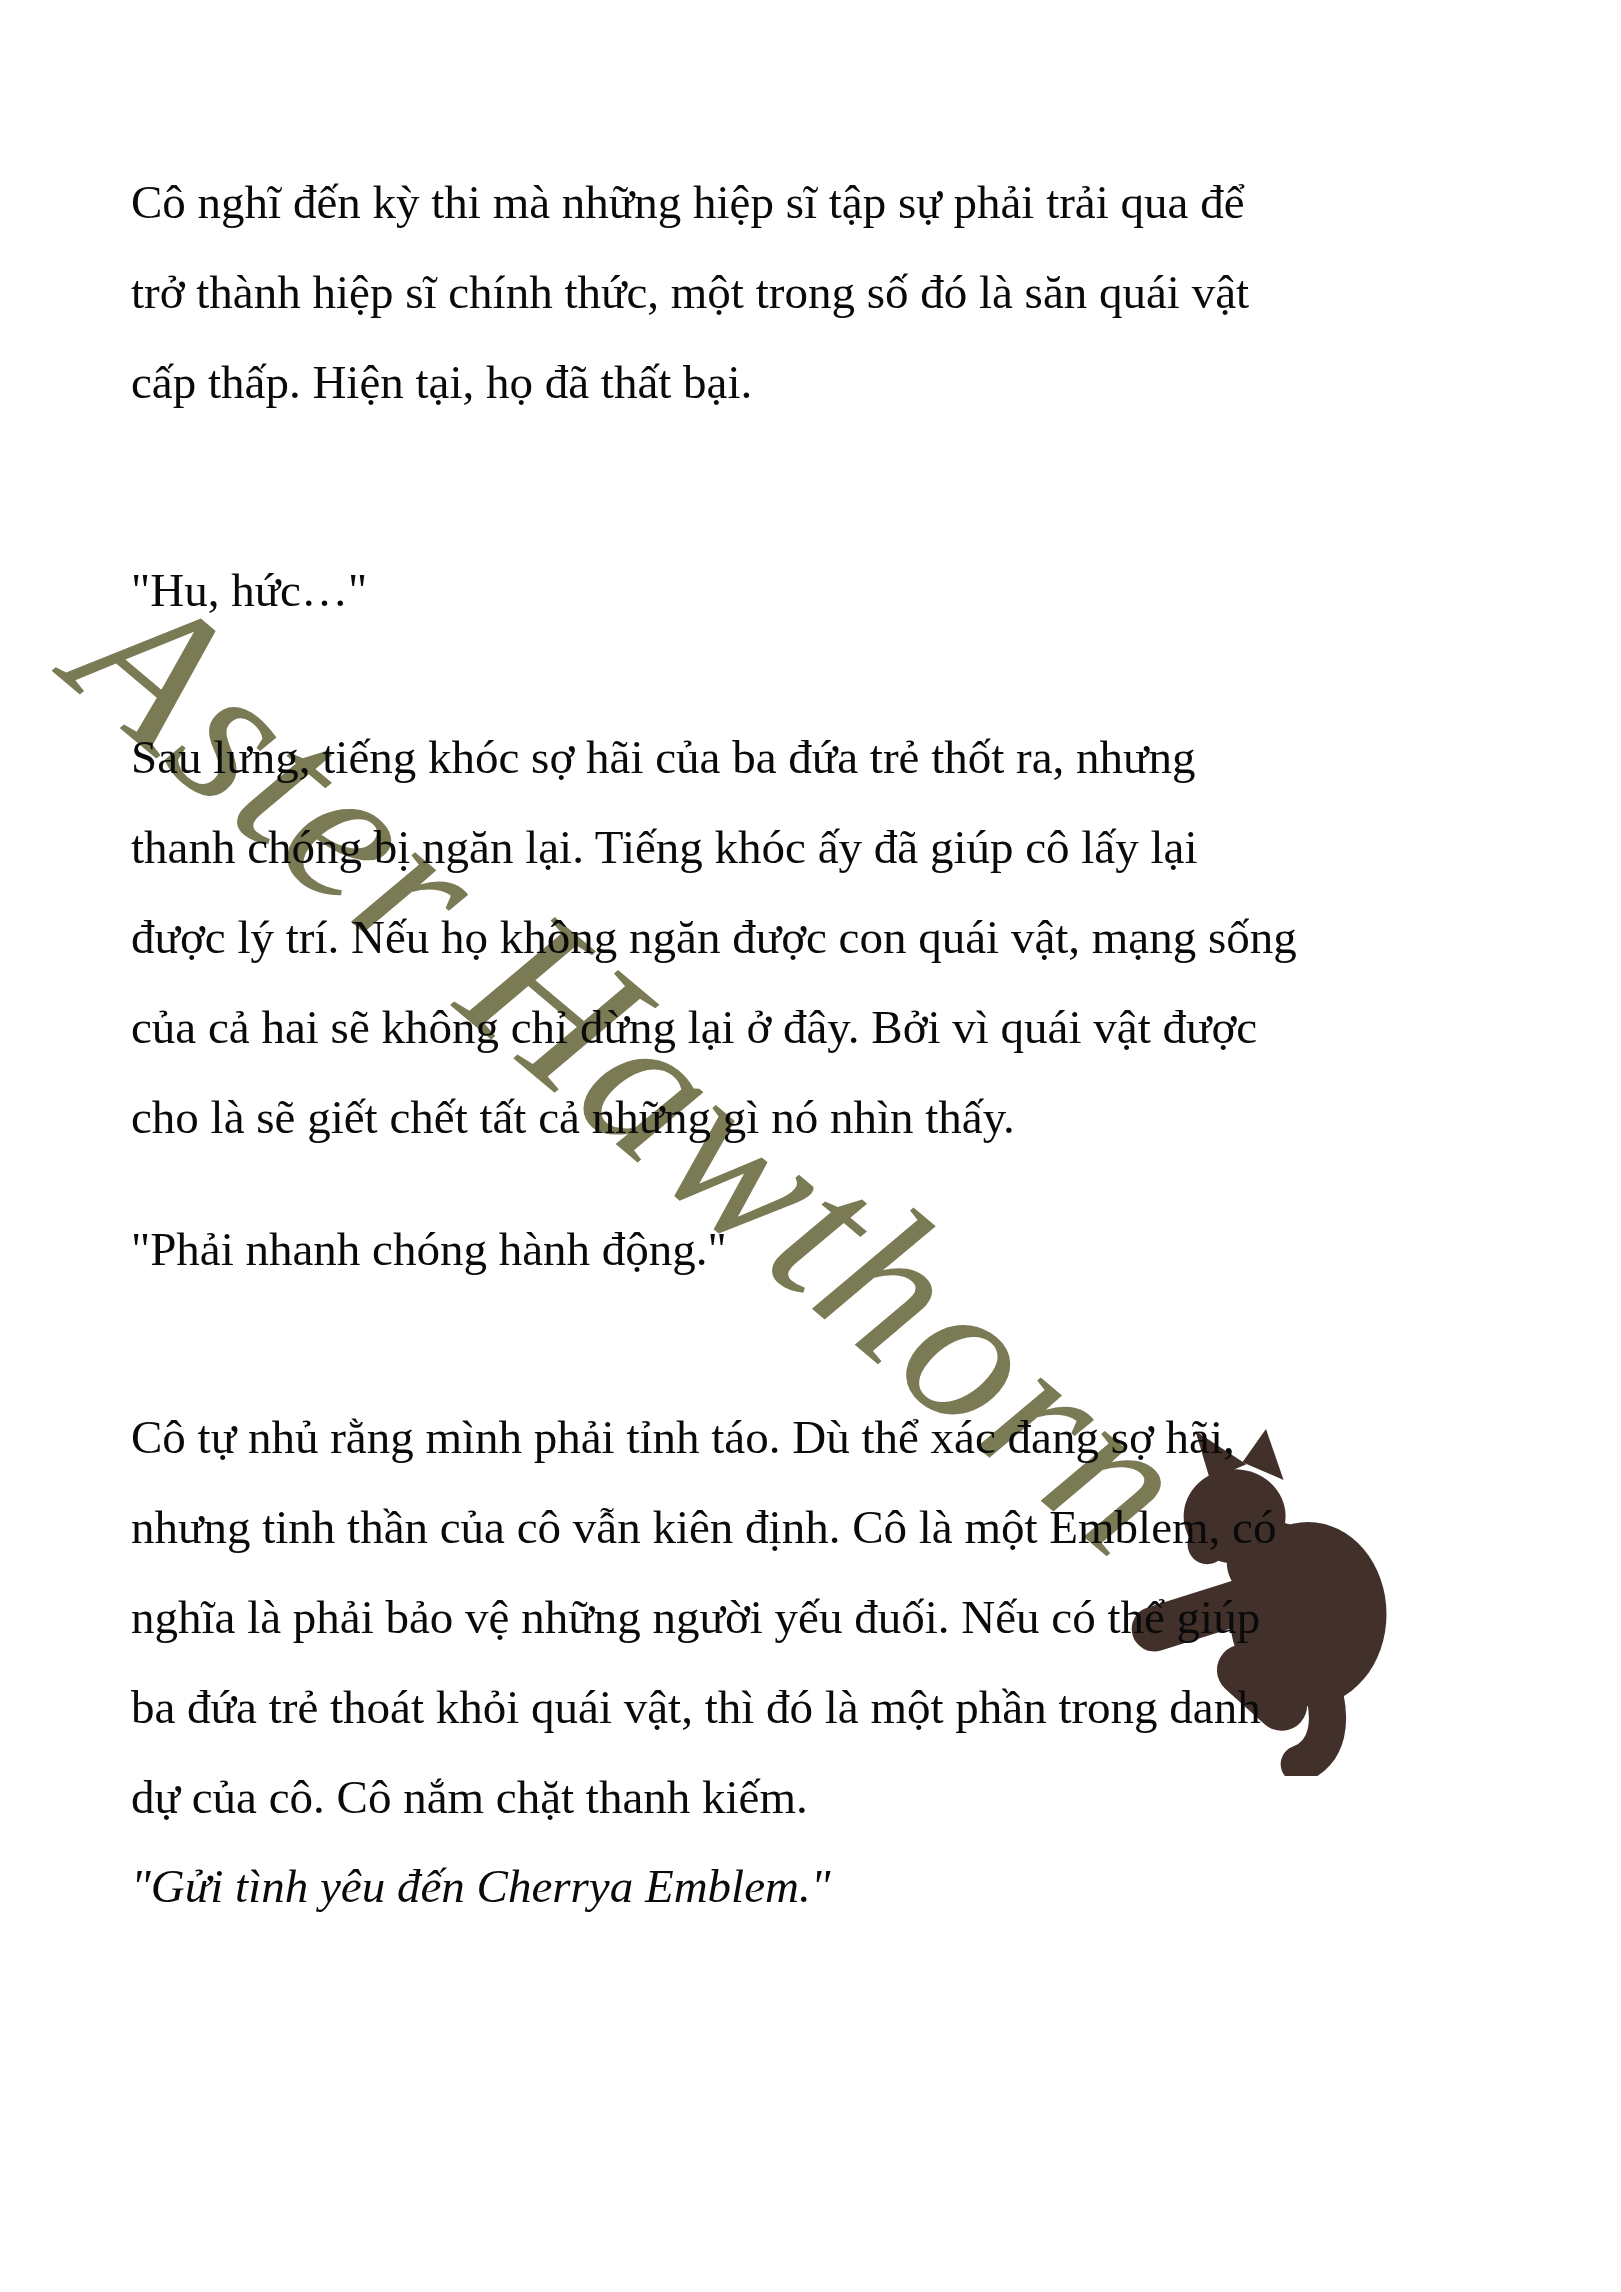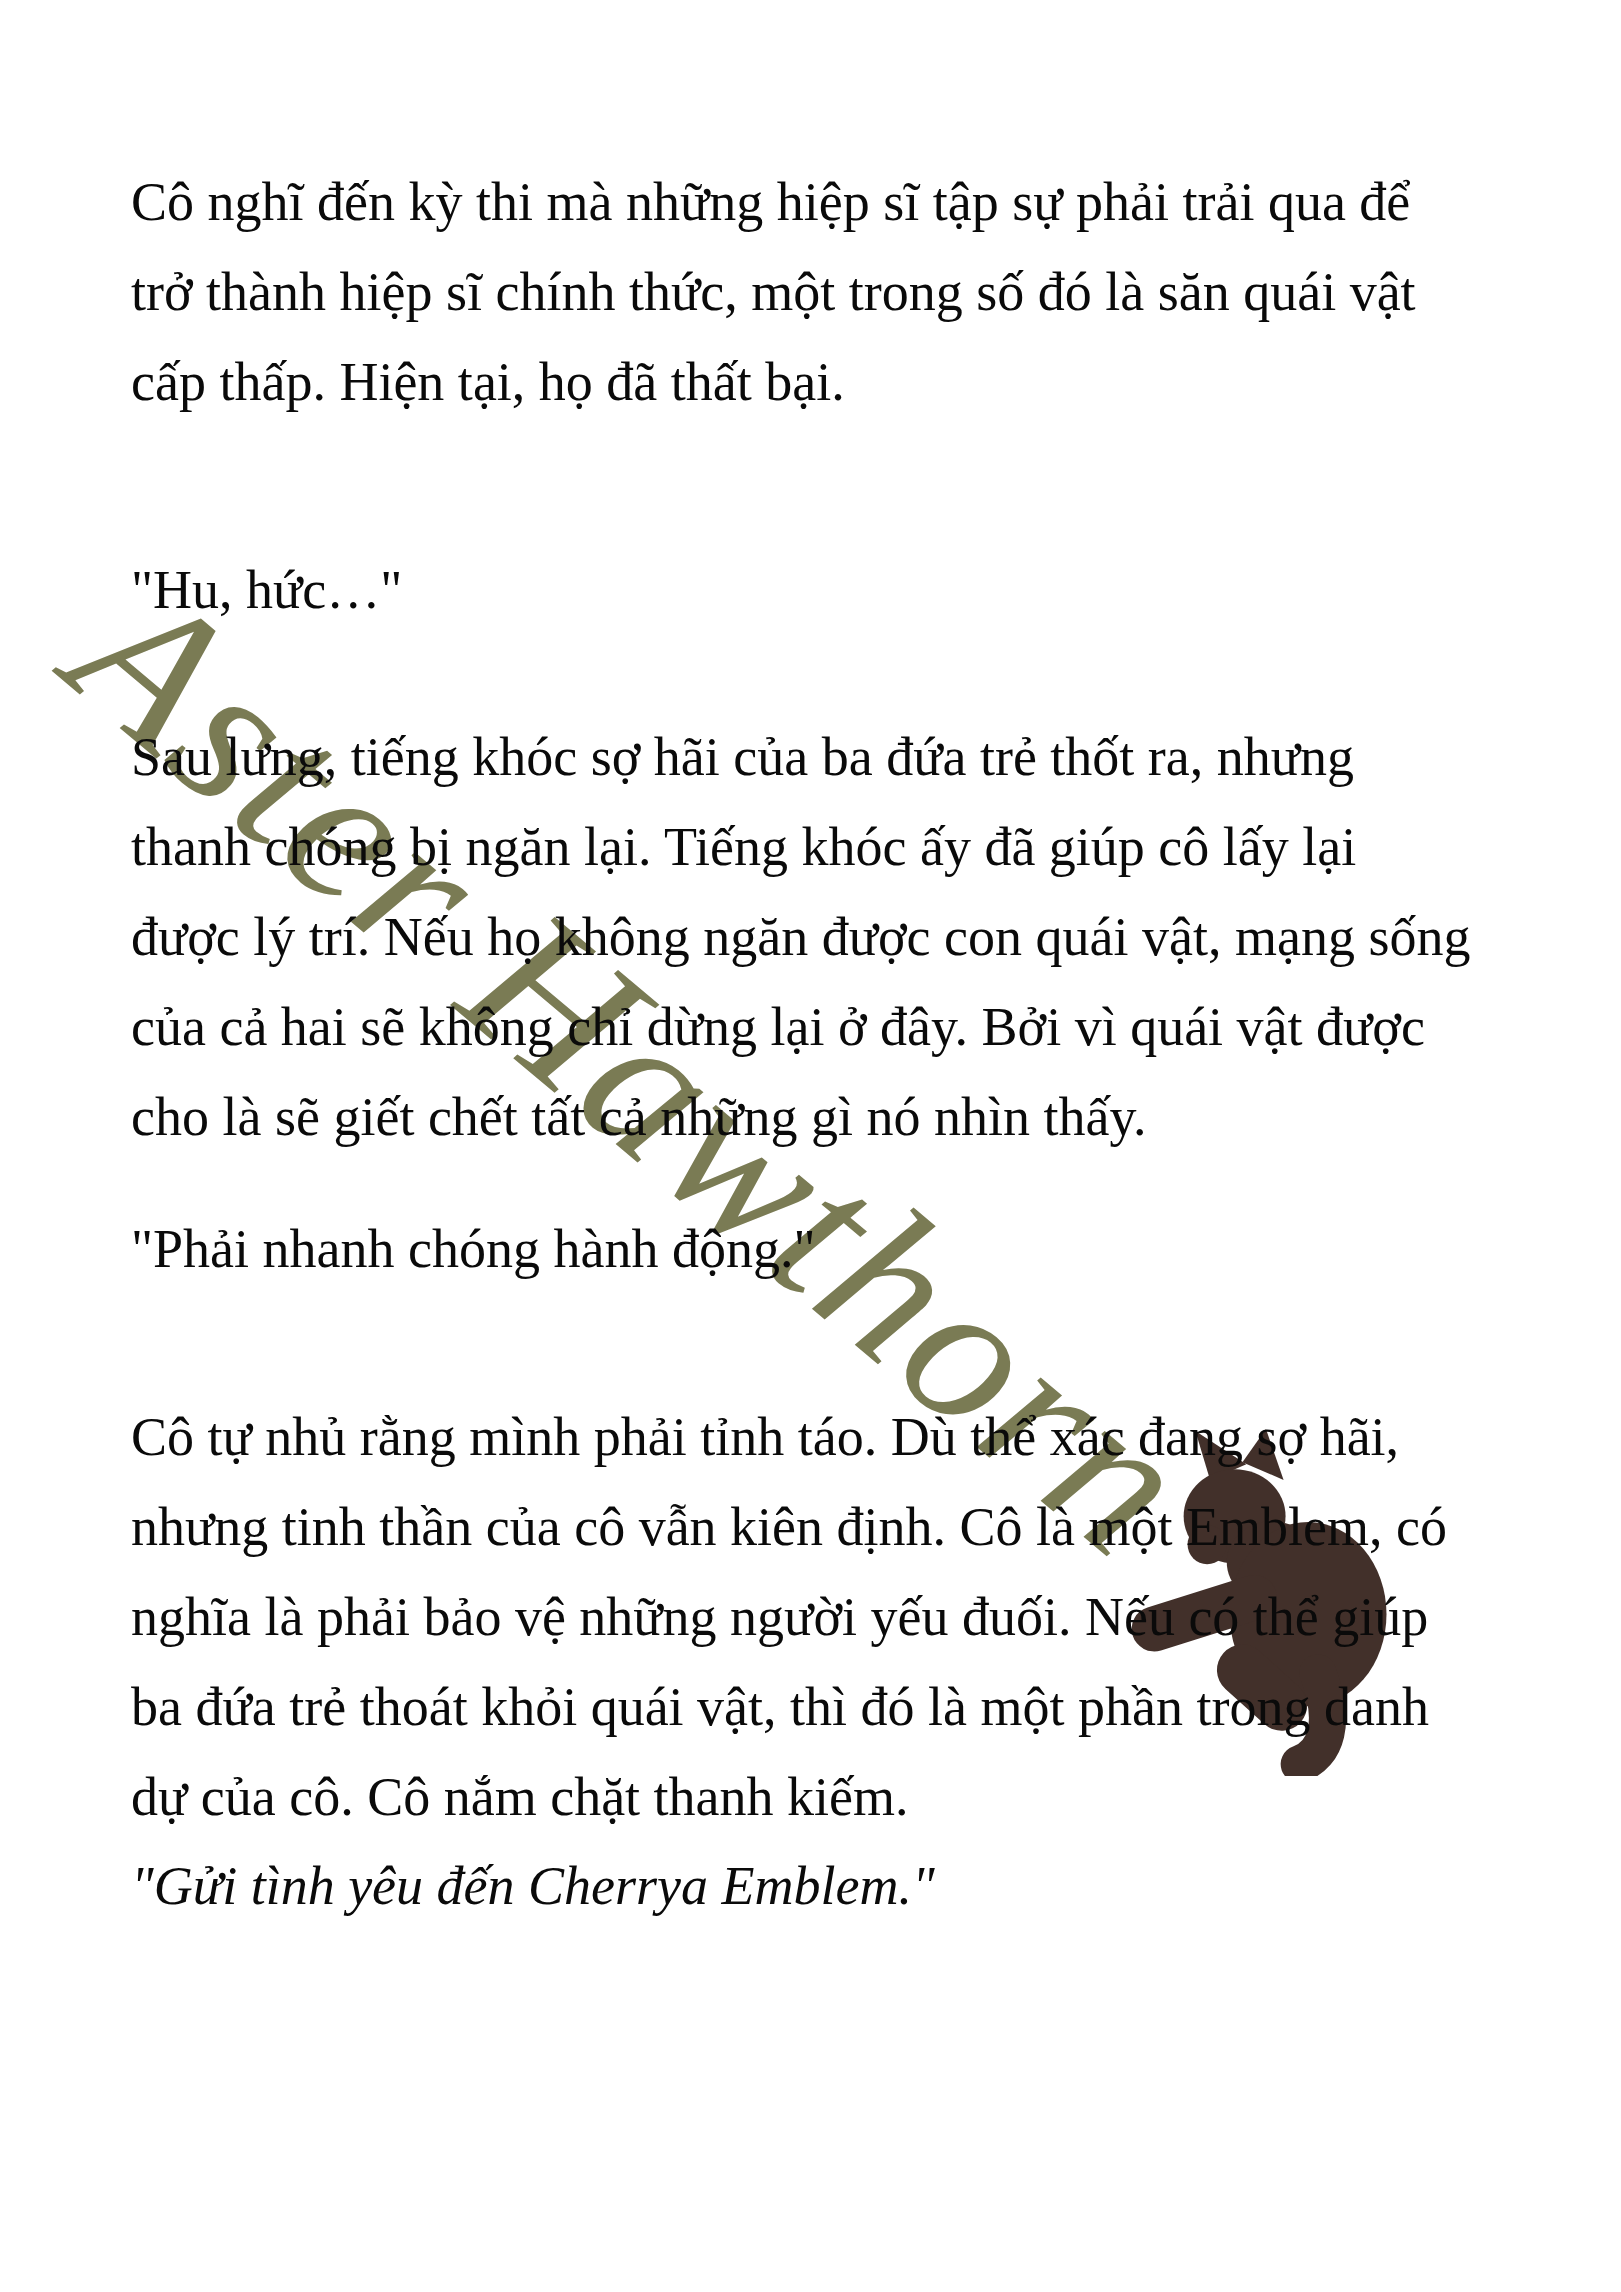--- a/index.html
+++ b/index.html
@@ -14,21 +14,21 @@
     height:2293px;
     background:#ffffff;
     overflow:hidden;
     font-family:"Liberation Serif","DejaVu Serif",serif;
     color:var(--text-color);
   }
   .textblock{
     position:absolute;
     left:131px;
     width:1451px;
-    font-size:54px;
+    font-size:47px;
     line-height:90px;
     white-space:pre-line;
     z-index:2;
   }
   .p1{top:157px;}
   .q1{top:545px;}
   .p2{top:712px;}
   .q2{top:1204px;}
   .p3{top:1392px;}
   .q3{top:1841px;font-style:italic;}

